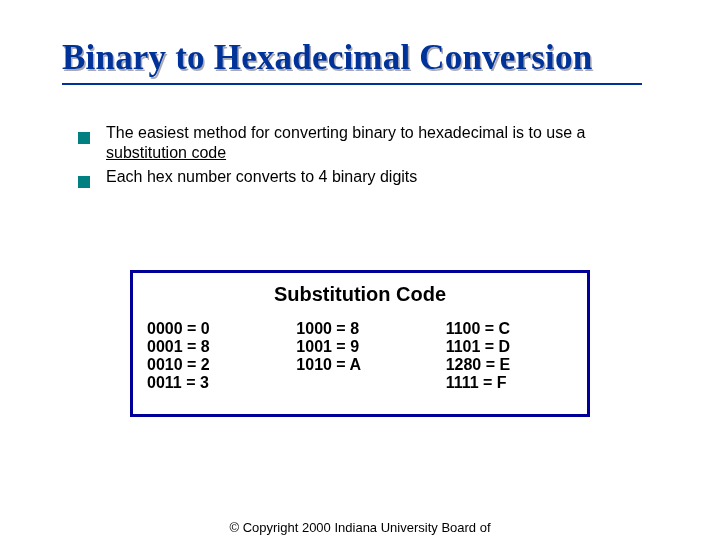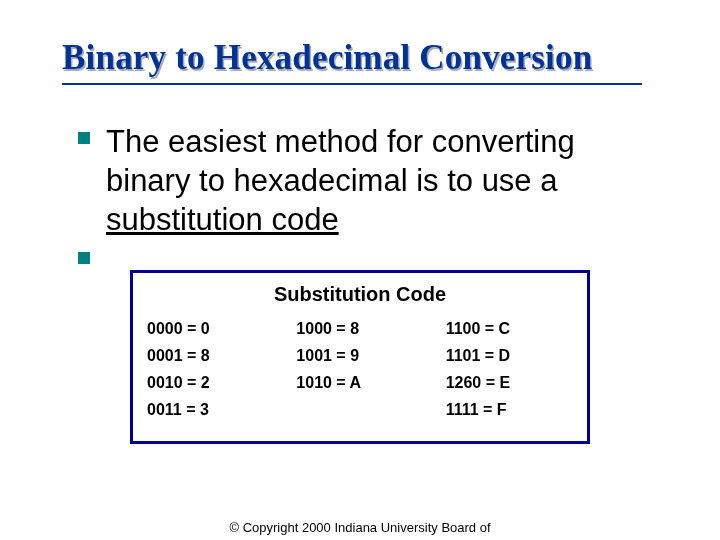--- a/index.html
+++ b/index.html
@@ -51,21 +51,21 @@
   }
   .bullet-box {
     width: 12px;
     height: 12px;
     background: #008080;
     flex: 0 0 12px;
     margin-top: 9px;
     margin-right: 16px;
   }
   .bullet-text {
-    font-size: 31px;
+    font-size: 16px;
     color: #000;
     line-height: 1.25;
   }
   .underline {
     text-decoration: underline;
   }
   .table-wrap {
     position: absolute;
     top: 270px;
     left: 130px;
@@ -83,21 +83,20 @@
     margin-bottom: 14px;
   }
   .cols {
     display: flex;
     gap: 22px;
   }
   .col {
     flex: 1;
     display: flex;
     flex-direction: column;
-    gap: 9px;
   }
   .cell {
     font-weight: bold;
     font-size: 16px;
     color: #000;
     white-space: nowrap;
   }
   .footer {
     position: absolute;
     bottom: 5px;
@@ -118,41 +117,42 @@
 
   <div class="bullets">
     <div class="bullet-row">
       <div class="bullet-box"></div>
       <div class="bullet-text">
         <span>The easiest method for converting binary to hexadecimal is to use a </span><span class="underline">substitution code</span>
       </div>
     </div>
     <div class="bullet-row">
       <div class="bullet-box"></div>
+      <div class="bullet-text">Each hex number converts to 4 binary digits</div>
     </div>
   </div>
 
   <div class="table-wrap">
     <div class="table-title">Substitution Code</div>
     <div class="cols">
       <div class="col">
         <div class="cell">0000 = 0</div>
         <div class="cell">0001 = 8</div>
         <div class="cell">0010 = 2</div>
         <div class="cell">0011 = 3</div>
       </div>
       <div class="col">
         <div class="cell">1000 = 8</div>
         <div class="cell">1001 = 9</div>
         <div class="cell">1010 = A</div>
       </div>
       <div class="col">
         <div class="cell">1100 = C</div>
         <div class="cell">1101 = D</div>
-        <div class="cell">1260 = E</div>
+        <div class="cell">1280 = E</div>
         <div class="cell">1111 = F</div>
       </div>
     </div>
   </div>
 
   <div class="footer">© Copyright 2000 Indiana University Board of</div>
 
 </div>
 
 </body></html>

